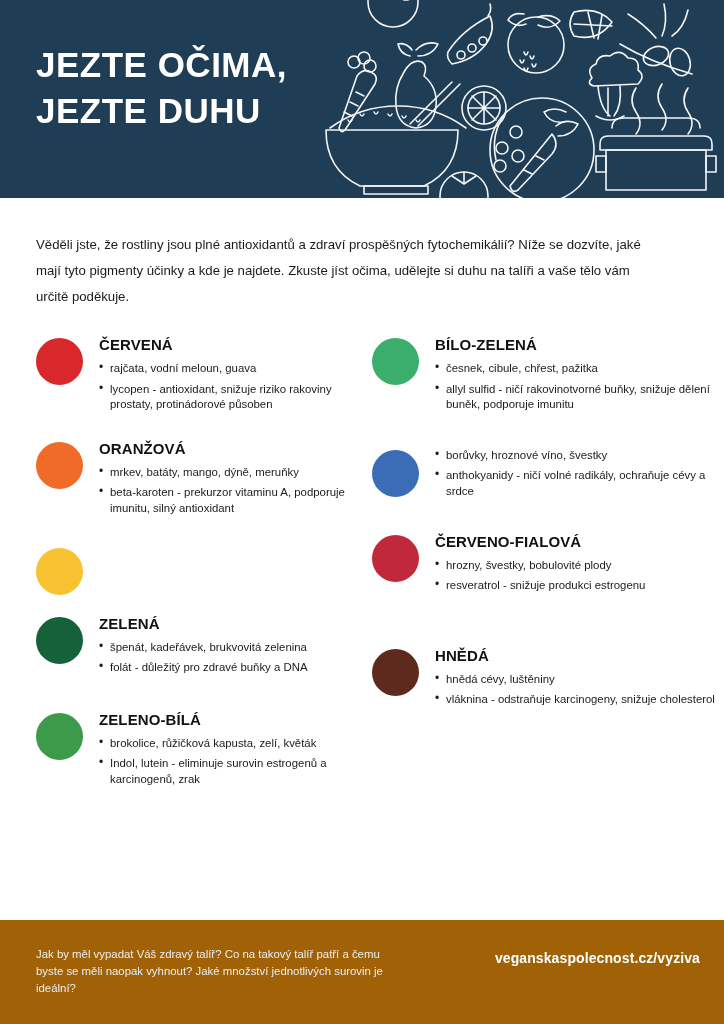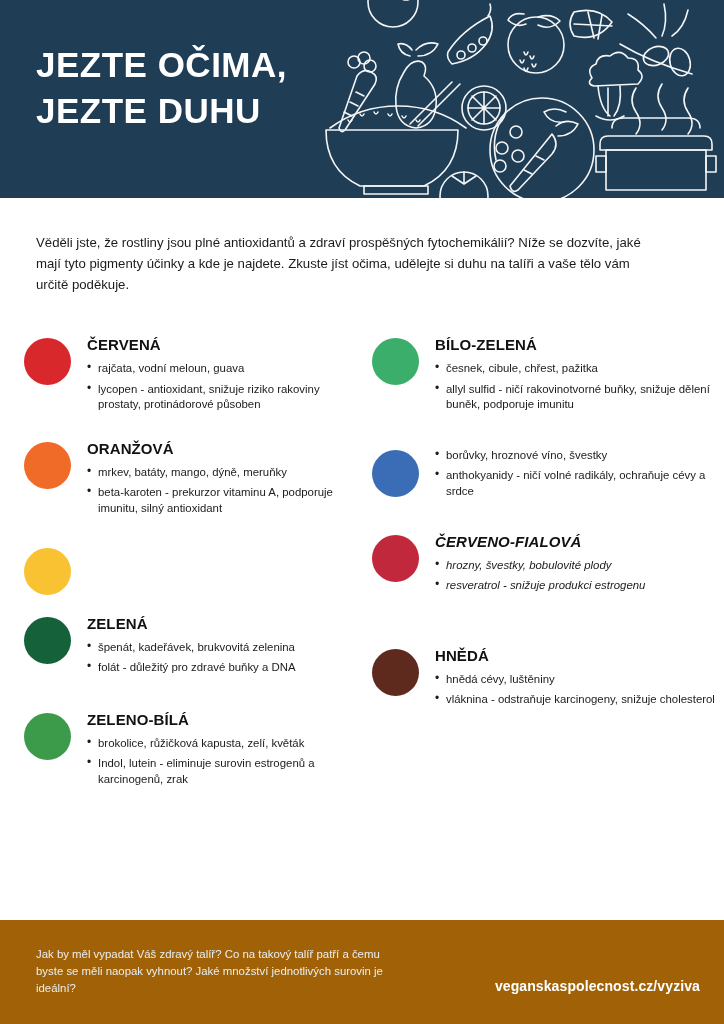--- a/index.html
+++ b/index.html
@@ -49,36 +49,36 @@
   }
   .header-title .line { display: block; white-space: nowrap; }
 
   
   .intro {
     position: absolute;
     left: 36px;
     top: 232px;
     width: 620px;
     font-size: 13.2px;
-    line-height: 21px;
+    line-height: 26px;
     color: #1b1b1b;
   }
   .intro p { margin: 0; }
 
   
   .columns {
     position: absolute;
     left: 0;
     top: 336px;
     width: 724px;
     display: flex;
   }
   .col {
     width: 362px;
-    padding-left: 24px;
+    padding-left: 36px;
     padding-right: 8px;
   }
   .col.right { padding-left: 10px; }
 
   .entry {
     display: flex;
     align-items: flex-start;
     margin-bottom: 0;
   }
   .dot {
@@ -137,21 +137,21 @@
     left: 36px;
     top: 26px;
     width: 360px;
     color: #e8eef3;
     font-size: 11.4px;
     line-height: 17px;
   }
   .footer-url {
     position: absolute;
     right: 24px;
-    top: 58px;
+    top: 30px;
     color: #ffffff;
     font-size: 14px;
     font-weight: bold;
     letter-spacing: 0.1px;
   }
 </style>
 </head>
 <body>
 
 <div class="page">
@@ -321,21 +321,21 @@
         </div>
         <div class="entry" style="margin-bottom: 28px;">
           <div class="dot" style="background: rgb(58, 109, 181);"></div>
           <div class="entry-body">
             <ul class="bullets">
               <li>borůvky, hroznové víno, švestky</li>
               <li>anthokyanidy - ničí volné radikály, ochraňuje cévy a srdce</li>
             </ul>
           </div>
         </div>
-        <div class="entry" style="margin-bottom: 48px; font-style: italic;">
+        <div class="entry" style="margin-bottom: 48px;">
           <div class="dot" style="background: rgb(194, 40, 60);"></div>
           <div class="entry-body">
             <div class="entry-title">ČERVENO-FIALOVÁ</div>
             <ul class="bullets">
               <li>hrozny, švestky, bobulovité plody</li>
               <li>resveratrol - snižuje produkci estrogenu</li>
             </ul>
           </div>
         </div>
         <div class="entry" style="margin-bottom: 0px;">

